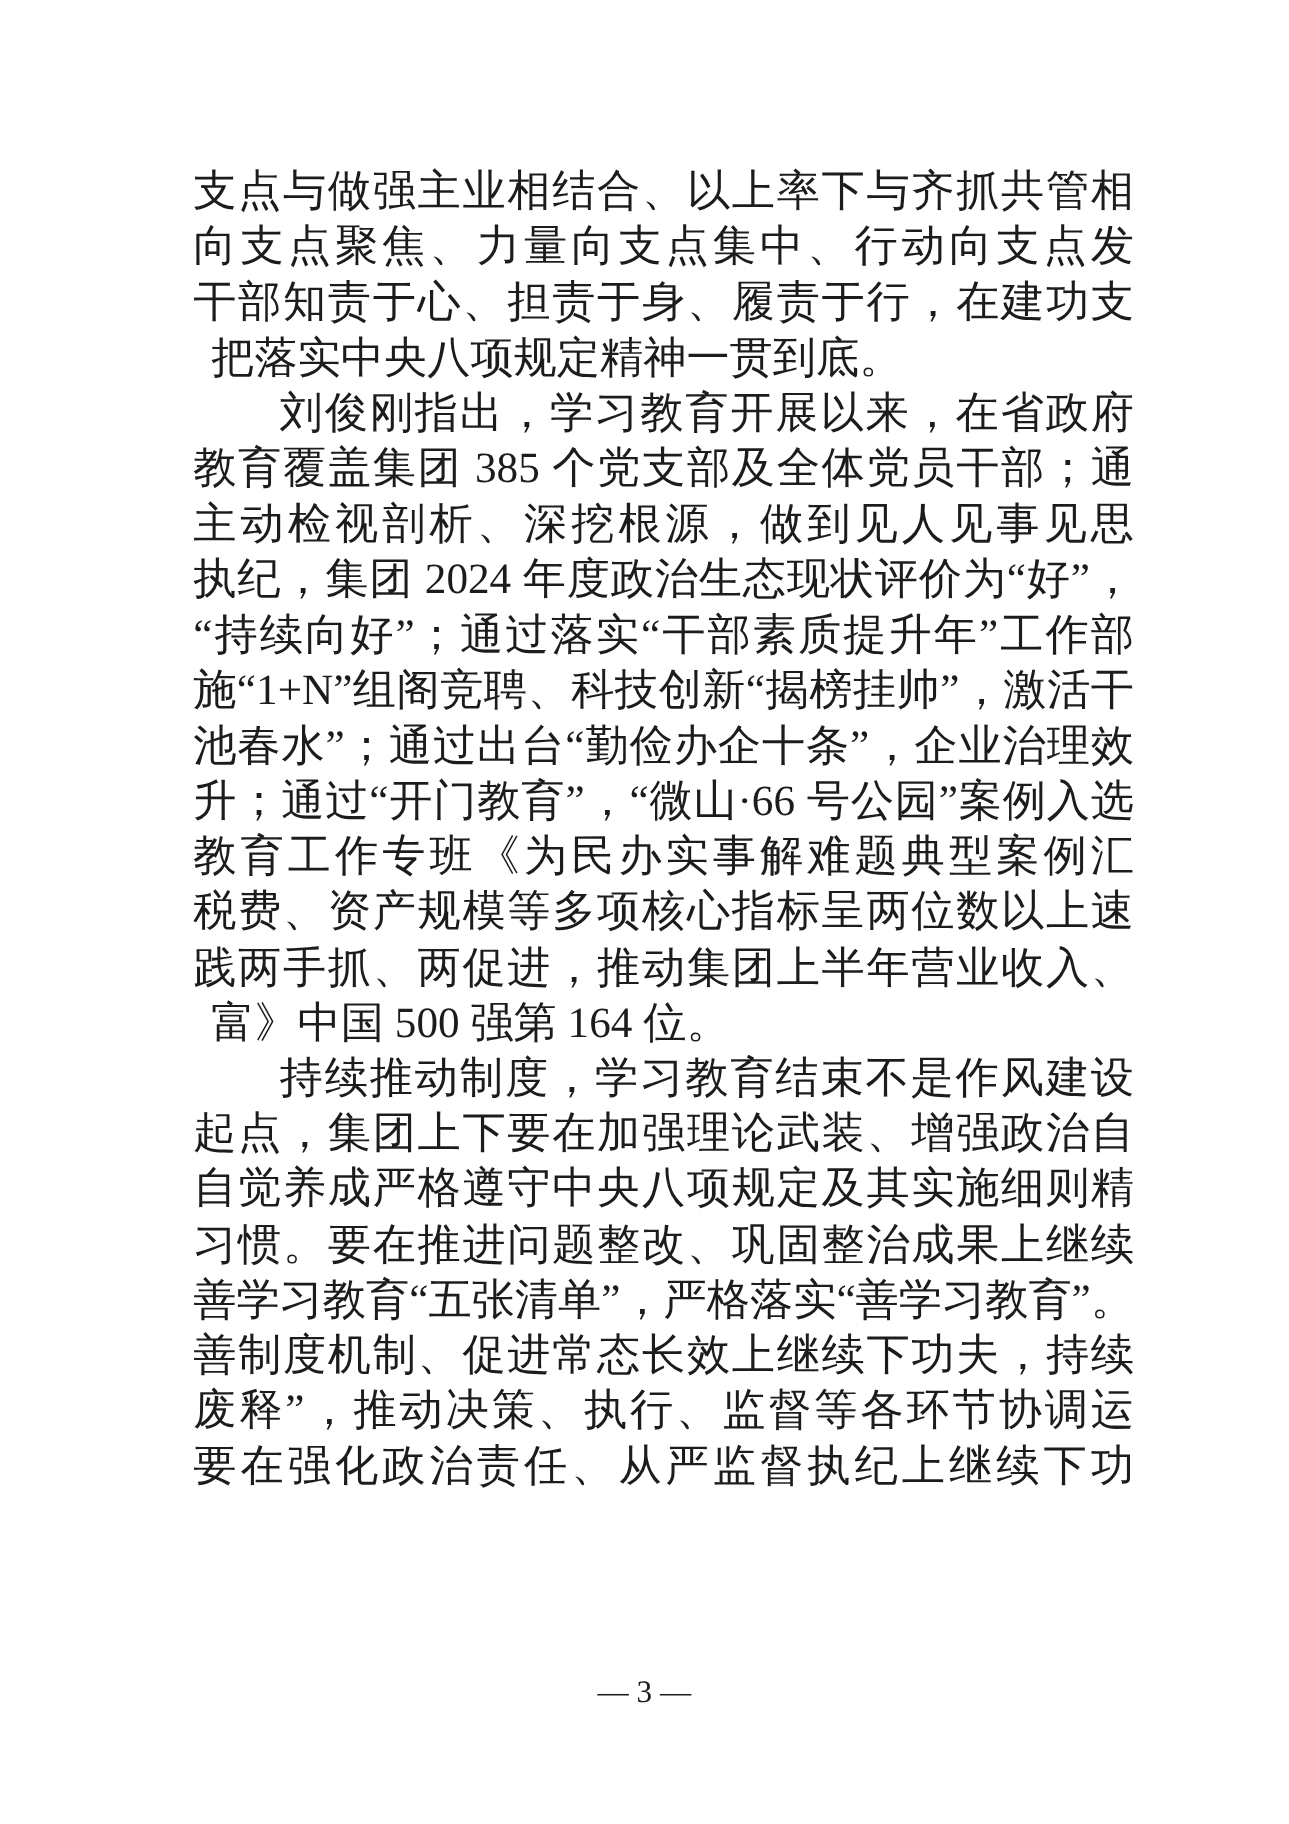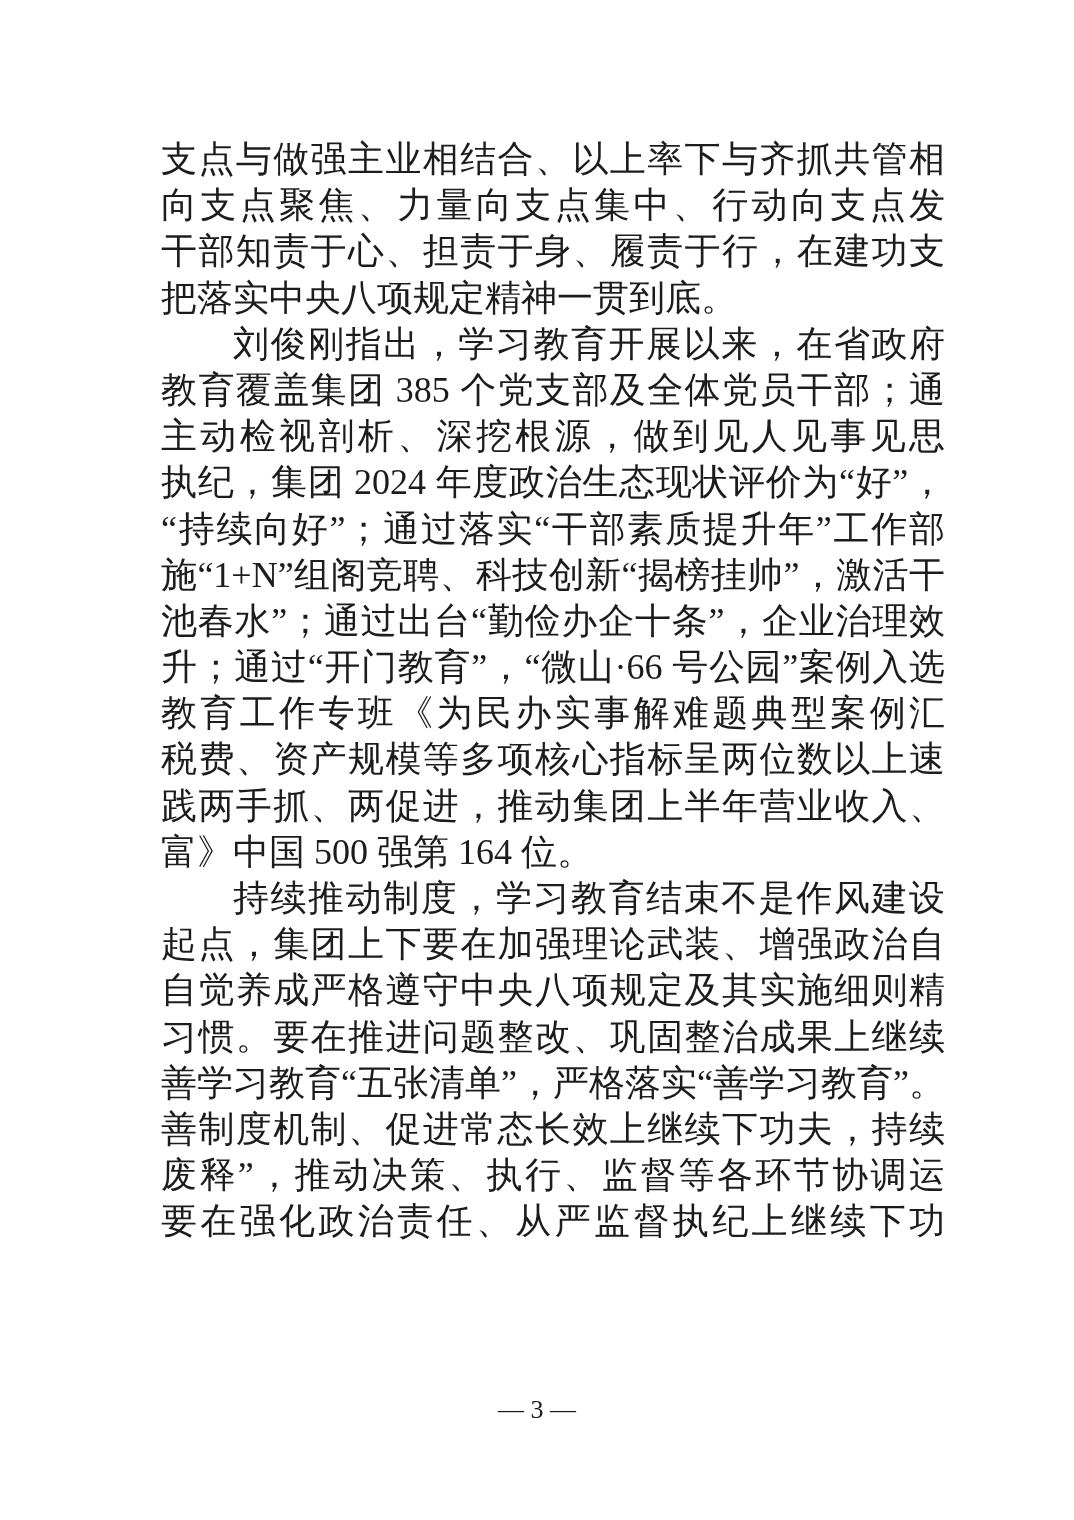--- a/index.html
+++ b/index.html
@@ -35,20 +35,21 @@
     text-align-last: justify;
     overflow: hidden;
     font-weight: 400;
   }
   .line.first {
     text-indent: 2em;
   }
   .line.last {
     text-align: left;
     text-align-last: left;
+    margin-left: 15px;
   }
   .footer {
     position: absolute;
     left: 0;
     top: 1390px;
     width: 100%;
     text-align: center;
     font-size: 26px;
     line-height: 40px;
     color: #1c1c1c;

